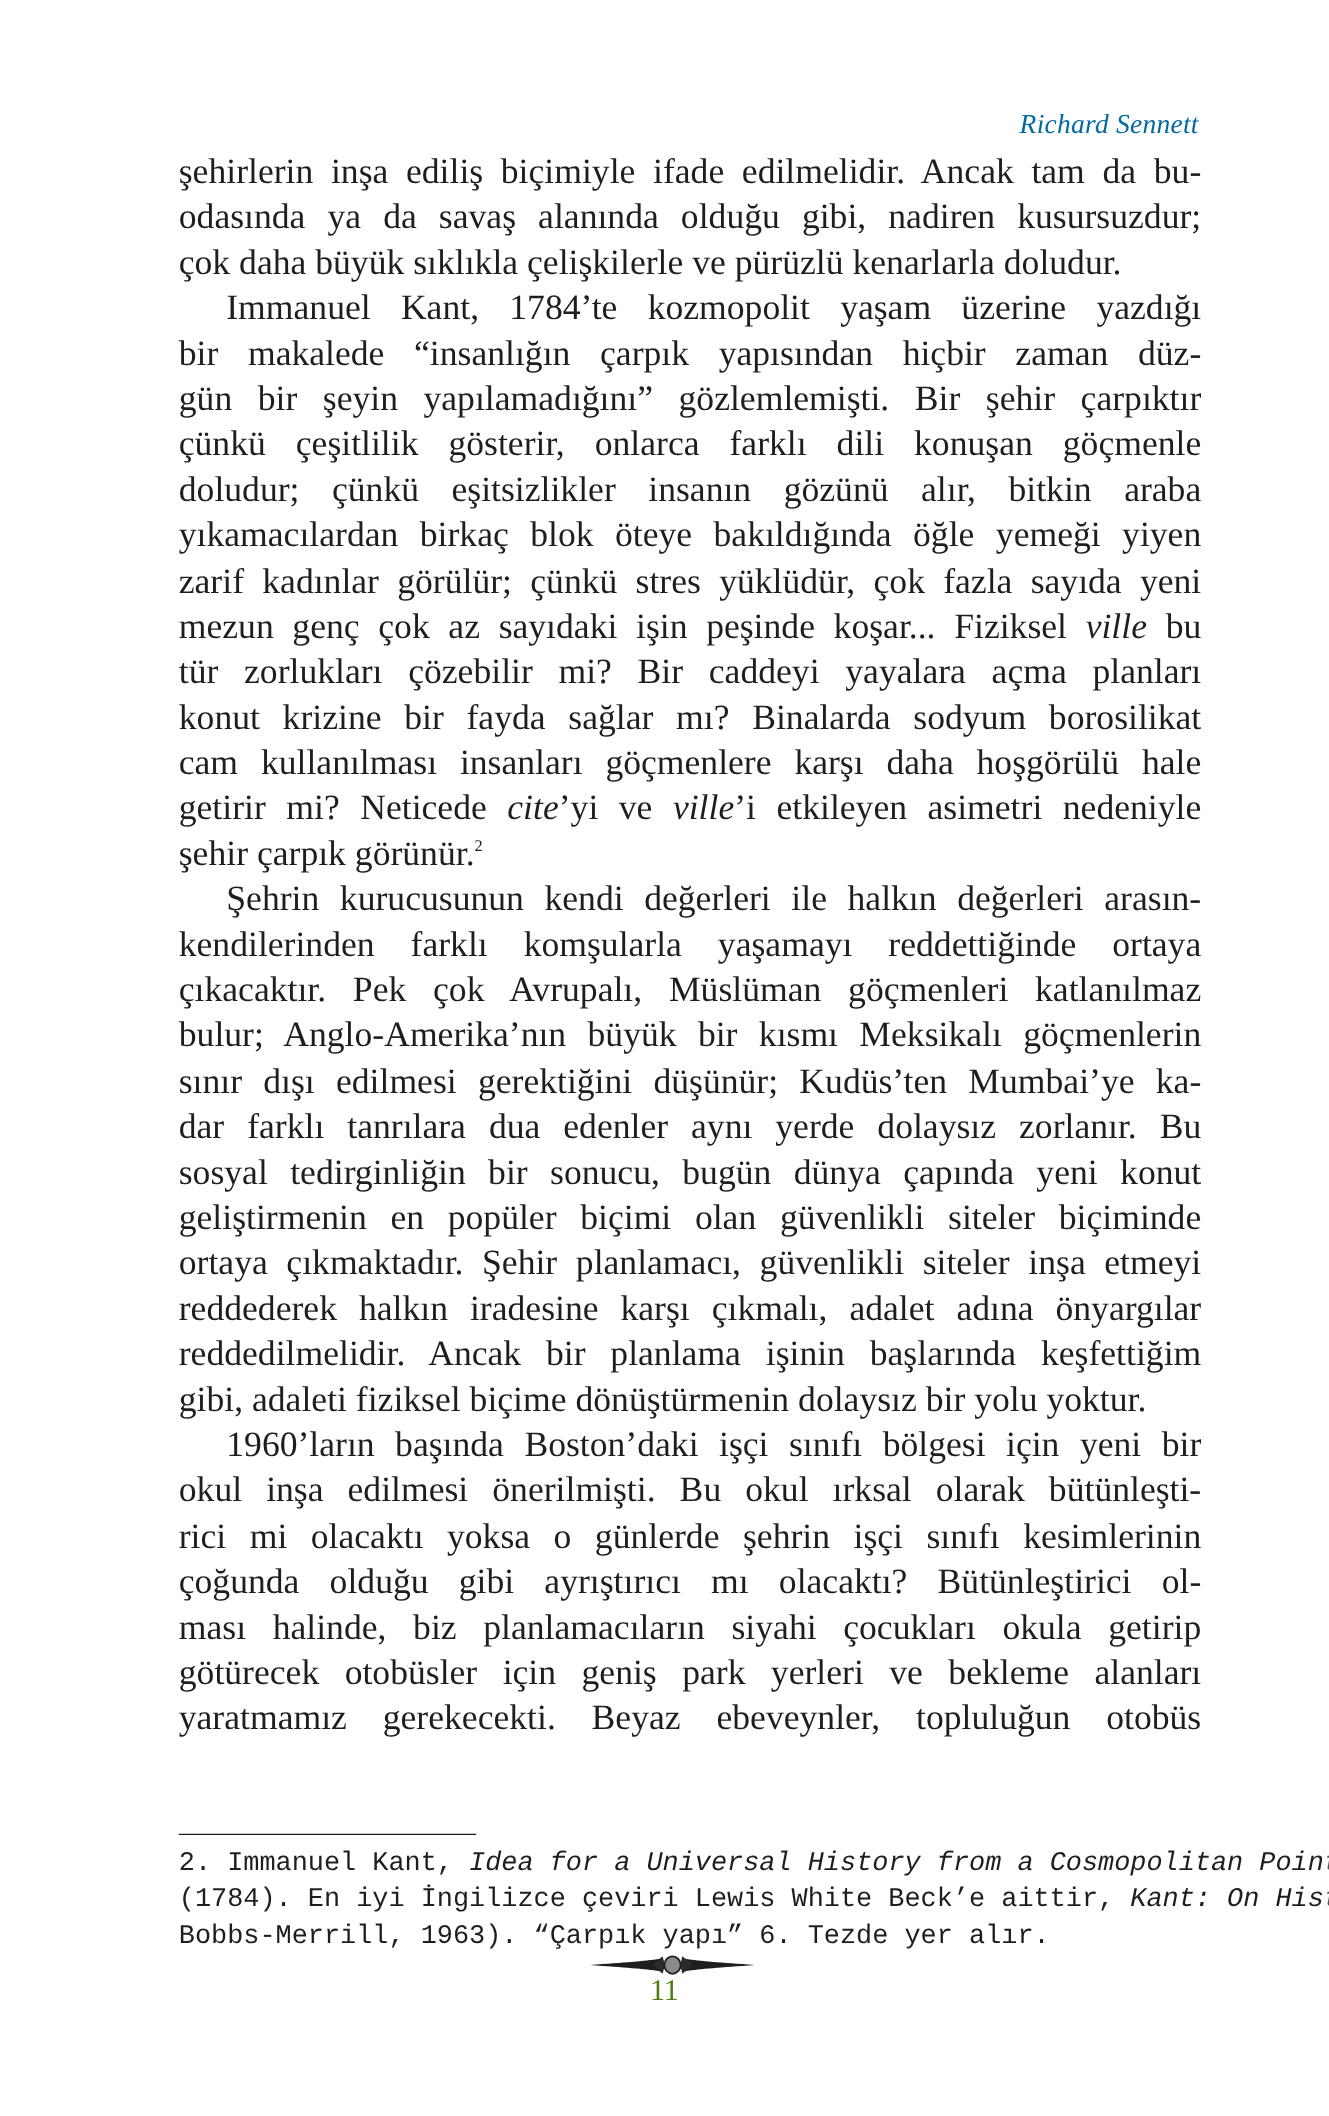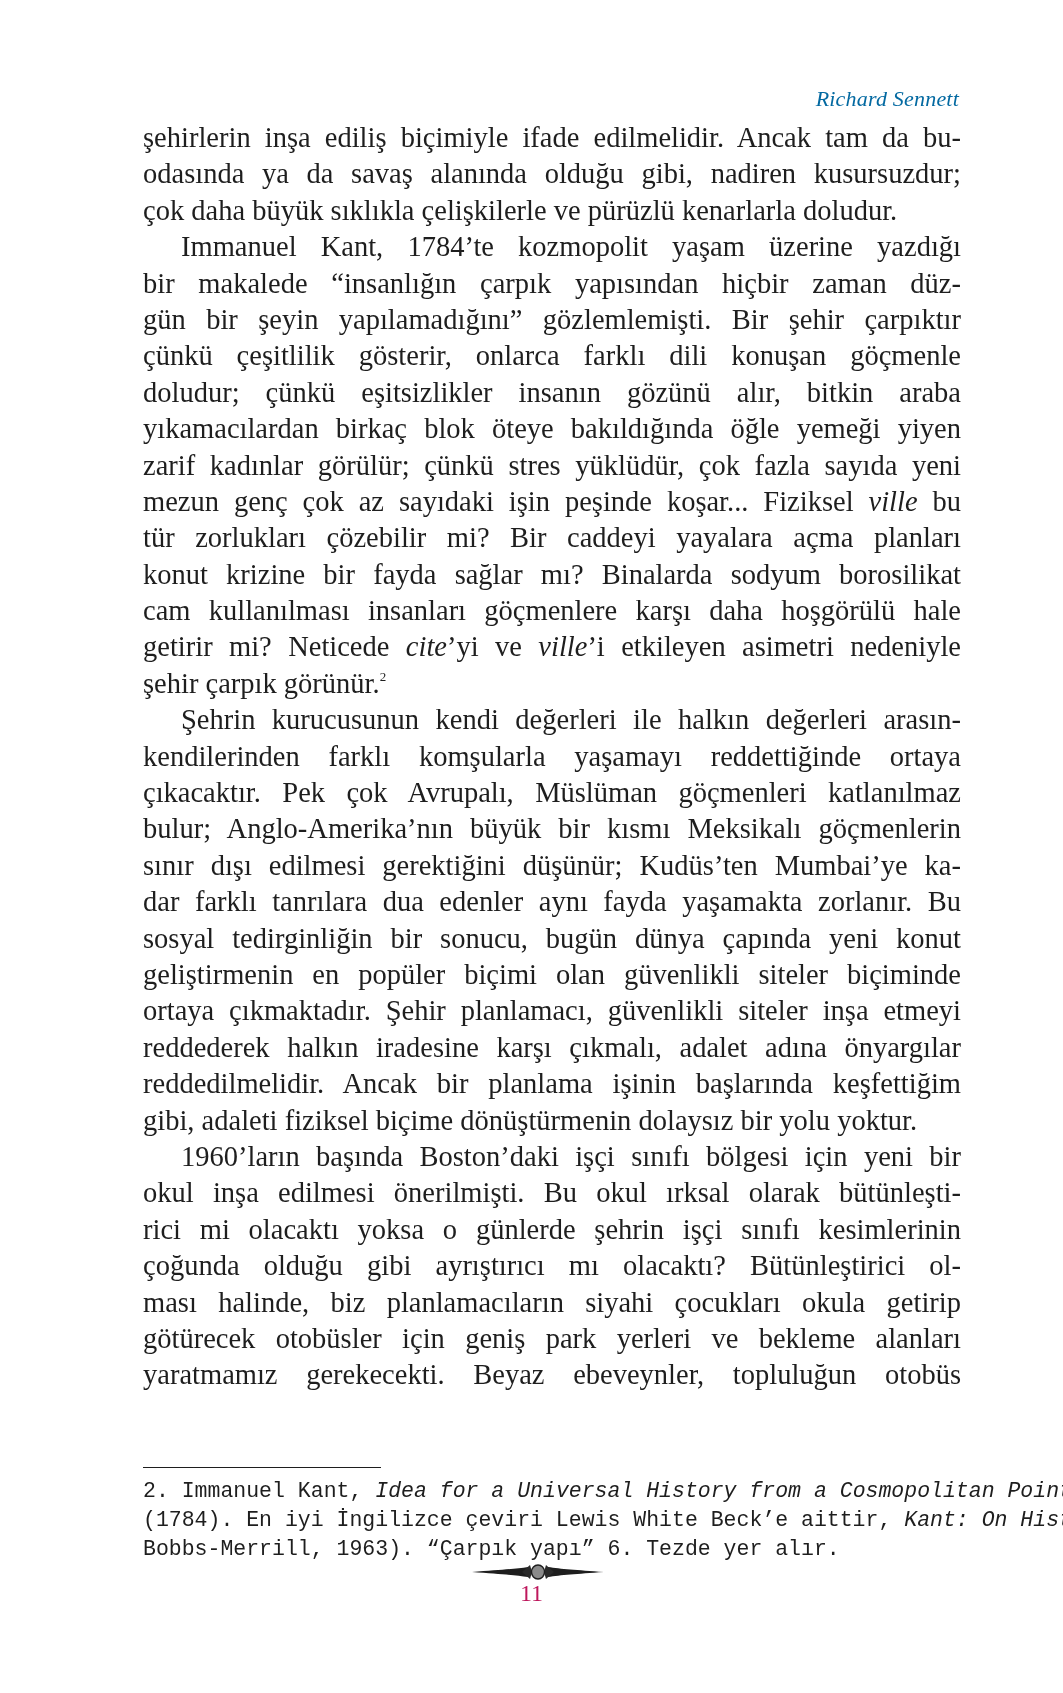--- a/index.html
+++ b/index.html
@@ -90,21 +90,21 @@
       width: 136px;
       height: 16px;
     }
     .page-number {
       position: absolute;
       left: 0;
       width: 1063px;
       top: 1580px;
       text-align: center;
       font-size: 24px;
-      color: #be185d;
+      color: #4d7c0f;
     }
   </style>
 </head>
 <body>
 
 <div class="running-head">Richard Sennett</div>
 
 <div class="body-text" id="body-text">
     <div class="line"><span>şehirlerin inşa ediliş biçimiyle ifade edilmelidir. Ancak tam da bu-</span></div>
     <div class="line"><span>odasında ya da savaş alanında olduğu gibi, nadiren kusursuzdur;</span></div>
@@ -120,21 +120,21 @@
     <div class="line"><span>tür zorlukları çözebilir mi? Bir caddeyi yayalara açma planları</span></div>
     <div class="line"><span>konut krizine bir fayda sağlar mı? Binalarda sodyum borosilikat</span></div>
     <div class="line"><span>cam kullanılması insanları göçmenlere karşı daha hoşgörülü hale</span></div>
     <div class="line"><span>getirir mi? Neticede </span><span class="seg-italic">cite</span><span>’yi ve </span><span class="seg-italic">ville</span><span>’i etkileyen asimetri nedeniyle</span></div>
     <div class="line last"><span>şehir çarpık görünür.</span><sup class="fn-ref">2</sup></div>
     <div class="line indent"><span>Şehrin kurucusunun kendi değerleri ile halkın değerleri arasın-</span></div>
     <div class="line"><span>kendilerinden farklı komşularla yaşamayı reddettiğinde ortaya</span></div>
     <div class="line"><span>çıkacaktır. Pek çok Avrupalı, Müslüman göçmenleri katlanılmaz</span></div>
     <div class="line"><span>bulur; Anglo-Amerika’nın büyük bir kısmı Meksikalı göçmenlerin</span></div>
     <div class="line"><span>sınır dışı edilmesi gerektiğini düşünür; Kudüs’ten Mumbai’ye ka-</span></div>
-    <div class="line"><span>dar farklı tanrılara dua edenler aynı fayda yaşamakta zorlanır. Bu</span></div>
+    <div class="line"><span>dar farklı tanrılara dua edenler aynı yerde dolaysız zorlanır. Bu</span></div>
     <div class="line"><span>sosyal tedirginliğin bir sonucu, bugün dünya çapında yeni konut</span></div>
     <div class="line"><span>geliştirmenin en popüler biçimi olan güvenlikli siteler biçiminde</span></div>
     <div class="line"><span>ortaya çıkmaktadır. Şehir planlamacı, güvenlikli siteler inşa etmeyi</span></div>
     <div class="line"><span>reddederek halkın iradesine karşı çıkmalı, adalet adına önyargılar</span></div>
     <div class="line"><span>reddedilmelidir. Ancak bir planlama işinin başlarında keşfettiğim</span></div>
     <div class="line last"><span>gibi, adaleti fiziksel biçime dönüştürmenin dolaysız bir yolu yoktur.</span></div>
     <div class="line indent"><span>1960’ların başında Boston’daki işçi sınıfı bölgesi için yeni bir</span></div>
     <div class="line"><span>okul inşa edilmesi önerilmişti. Bu okul ırksal olarak bütünleşti-</span></div>
     <div class="line"><span>rici mi olacaktı yoksa o günlerde şehrin işçi sınıfı kesimlerinin</span></div>
     <div class="line"><span>çoğunda olduğu gibi ayrıştırıcı mı olacaktı? Bütünleştirici ol-</span></div>

